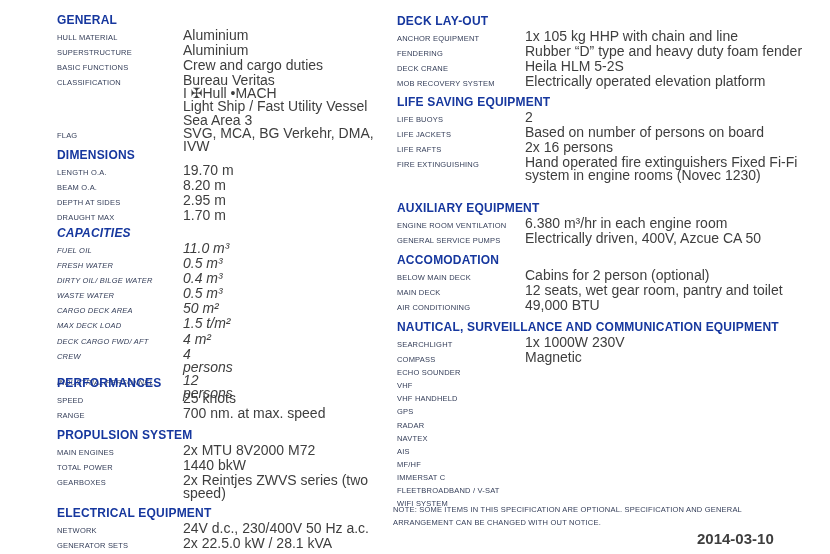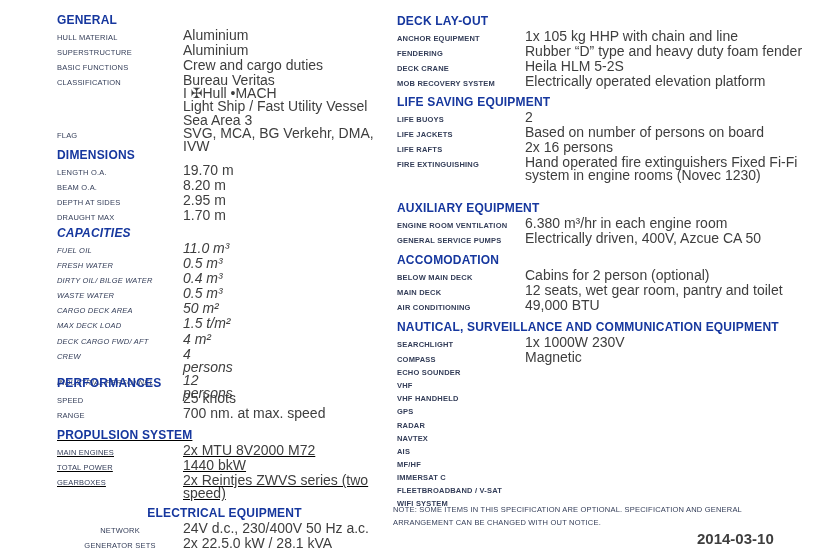--- a/index.html
+++ b/index.html
@@ -10,41 +10,41 @@
   }
   .col{position:absolute;top:0;height:554px;}
   .col-left{left:57px;width:335px;}
   .col-right{left:397px;width:428px;}
   .section{position:absolute;left:0;right:0;}
 
   .col-left .section:nth-child(1){top:14px;}
   .col-left .section:nth-child(2){top:149px;}
   .col-left .section:nth-child(3){top:227px;font-style:italic;}
   .col-left .section:nth-child(4){top:377px;}
-  .col-left .section:nth-child(5){top:429px;text-decoration:underline;}
-  .col-left .section:nth-child(6){top:507px;text-align:center;}
+  .col-left .section:nth-child(5){top:429px;}
+  .col-left .section:nth-child(6){top:507px;}
 
   .col-right .section:nth-child(1){top:15px;}
   .col-right .section:nth-child(2){top:96px;}
   .col-right .section:nth-child(3){top:202px;}
   .col-right .section:nth-child(4){top:254px;}
   .col-right .section:nth-child(5){top:321px;}
 
   .section-title{
     margin:0 0 2px 0;
     font-size:12px;font-weight:bold;line-height:13px;
     color:#16379E;letter-spacing:0.2px;
   }
   .rows{display:block;}
   .row{display:flex;align-items:baseline;min-height:13.1px;line-height:13.1px;}
   .label{
     flex:none;font-size:7.5px;color:#333D58;letter-spacing:0.2px;
   }
   .col-left .label{width:126px;}
-  .col-right .label{width:128px;font-weight:bold;}
+  .col-right .label{width:128px;}
   .value{font-size:14px;color:#3E3E3E;}
   .vline{line-height:13.1px;}
   .align-right .value{width:57px;}
 
   .note{
     position:absolute;left:393px;top:503px;width:352px;
     font-size:7.5px;line-height:13px;color:#333D58;letter-spacing:0.2px;
   }
   .date{
     position:absolute;left:697px;top:530px;

